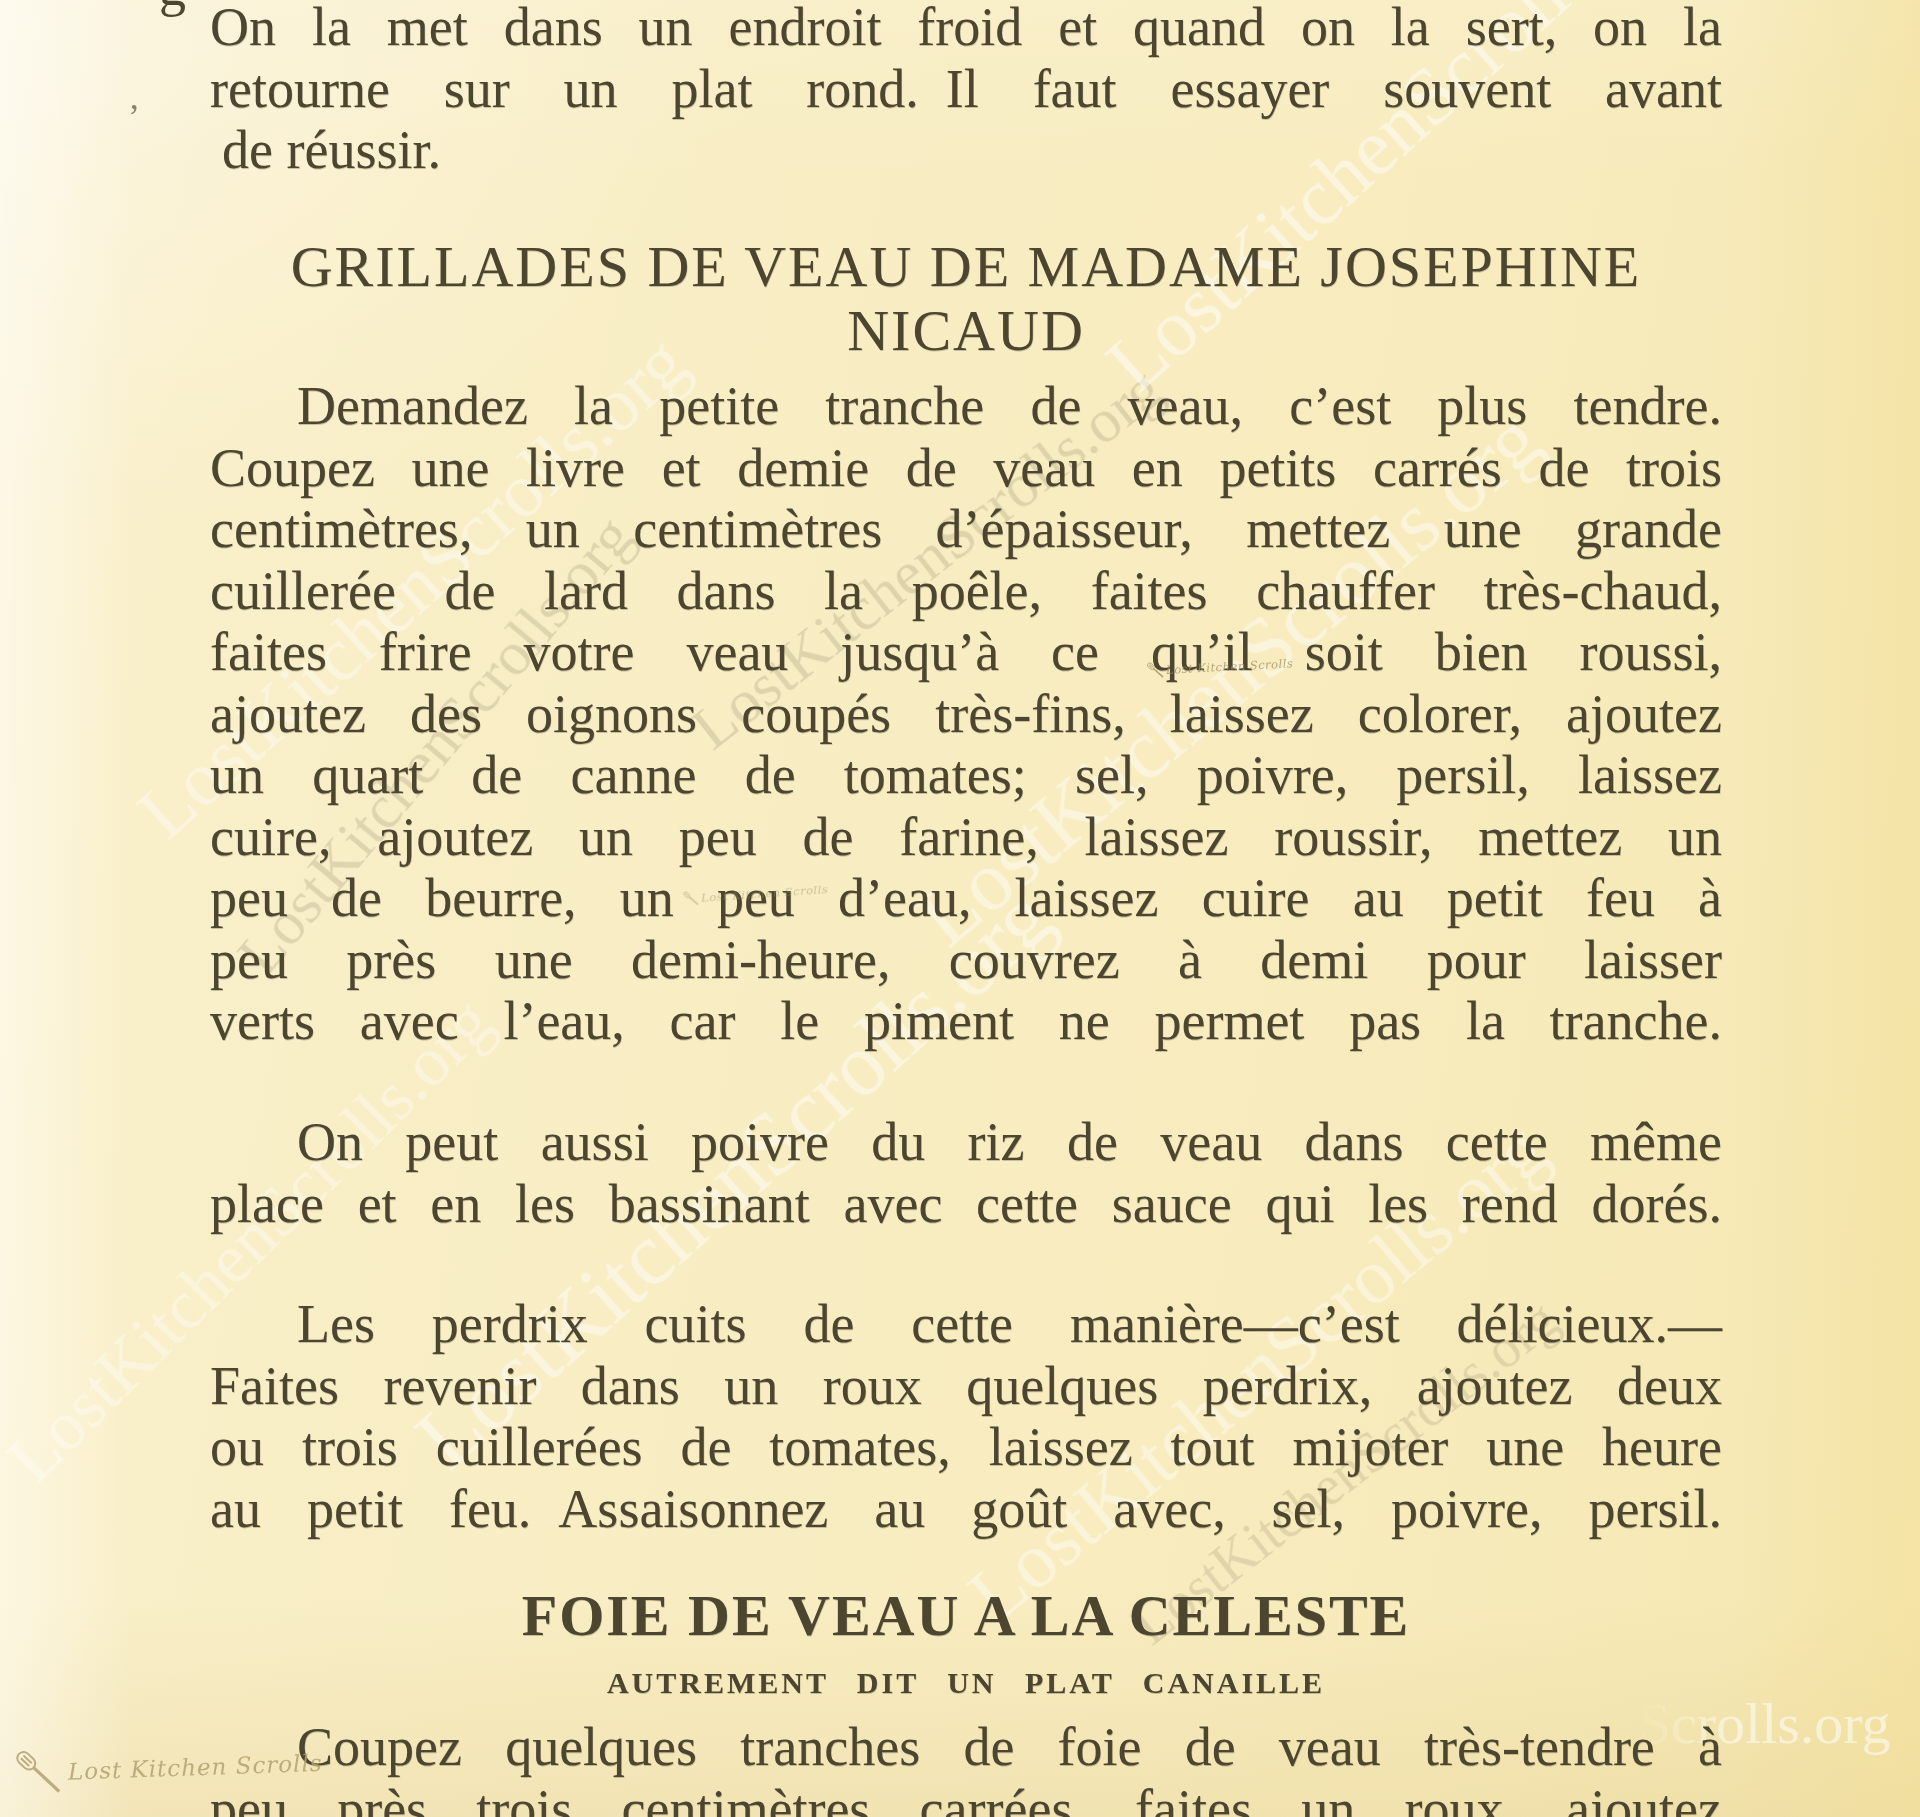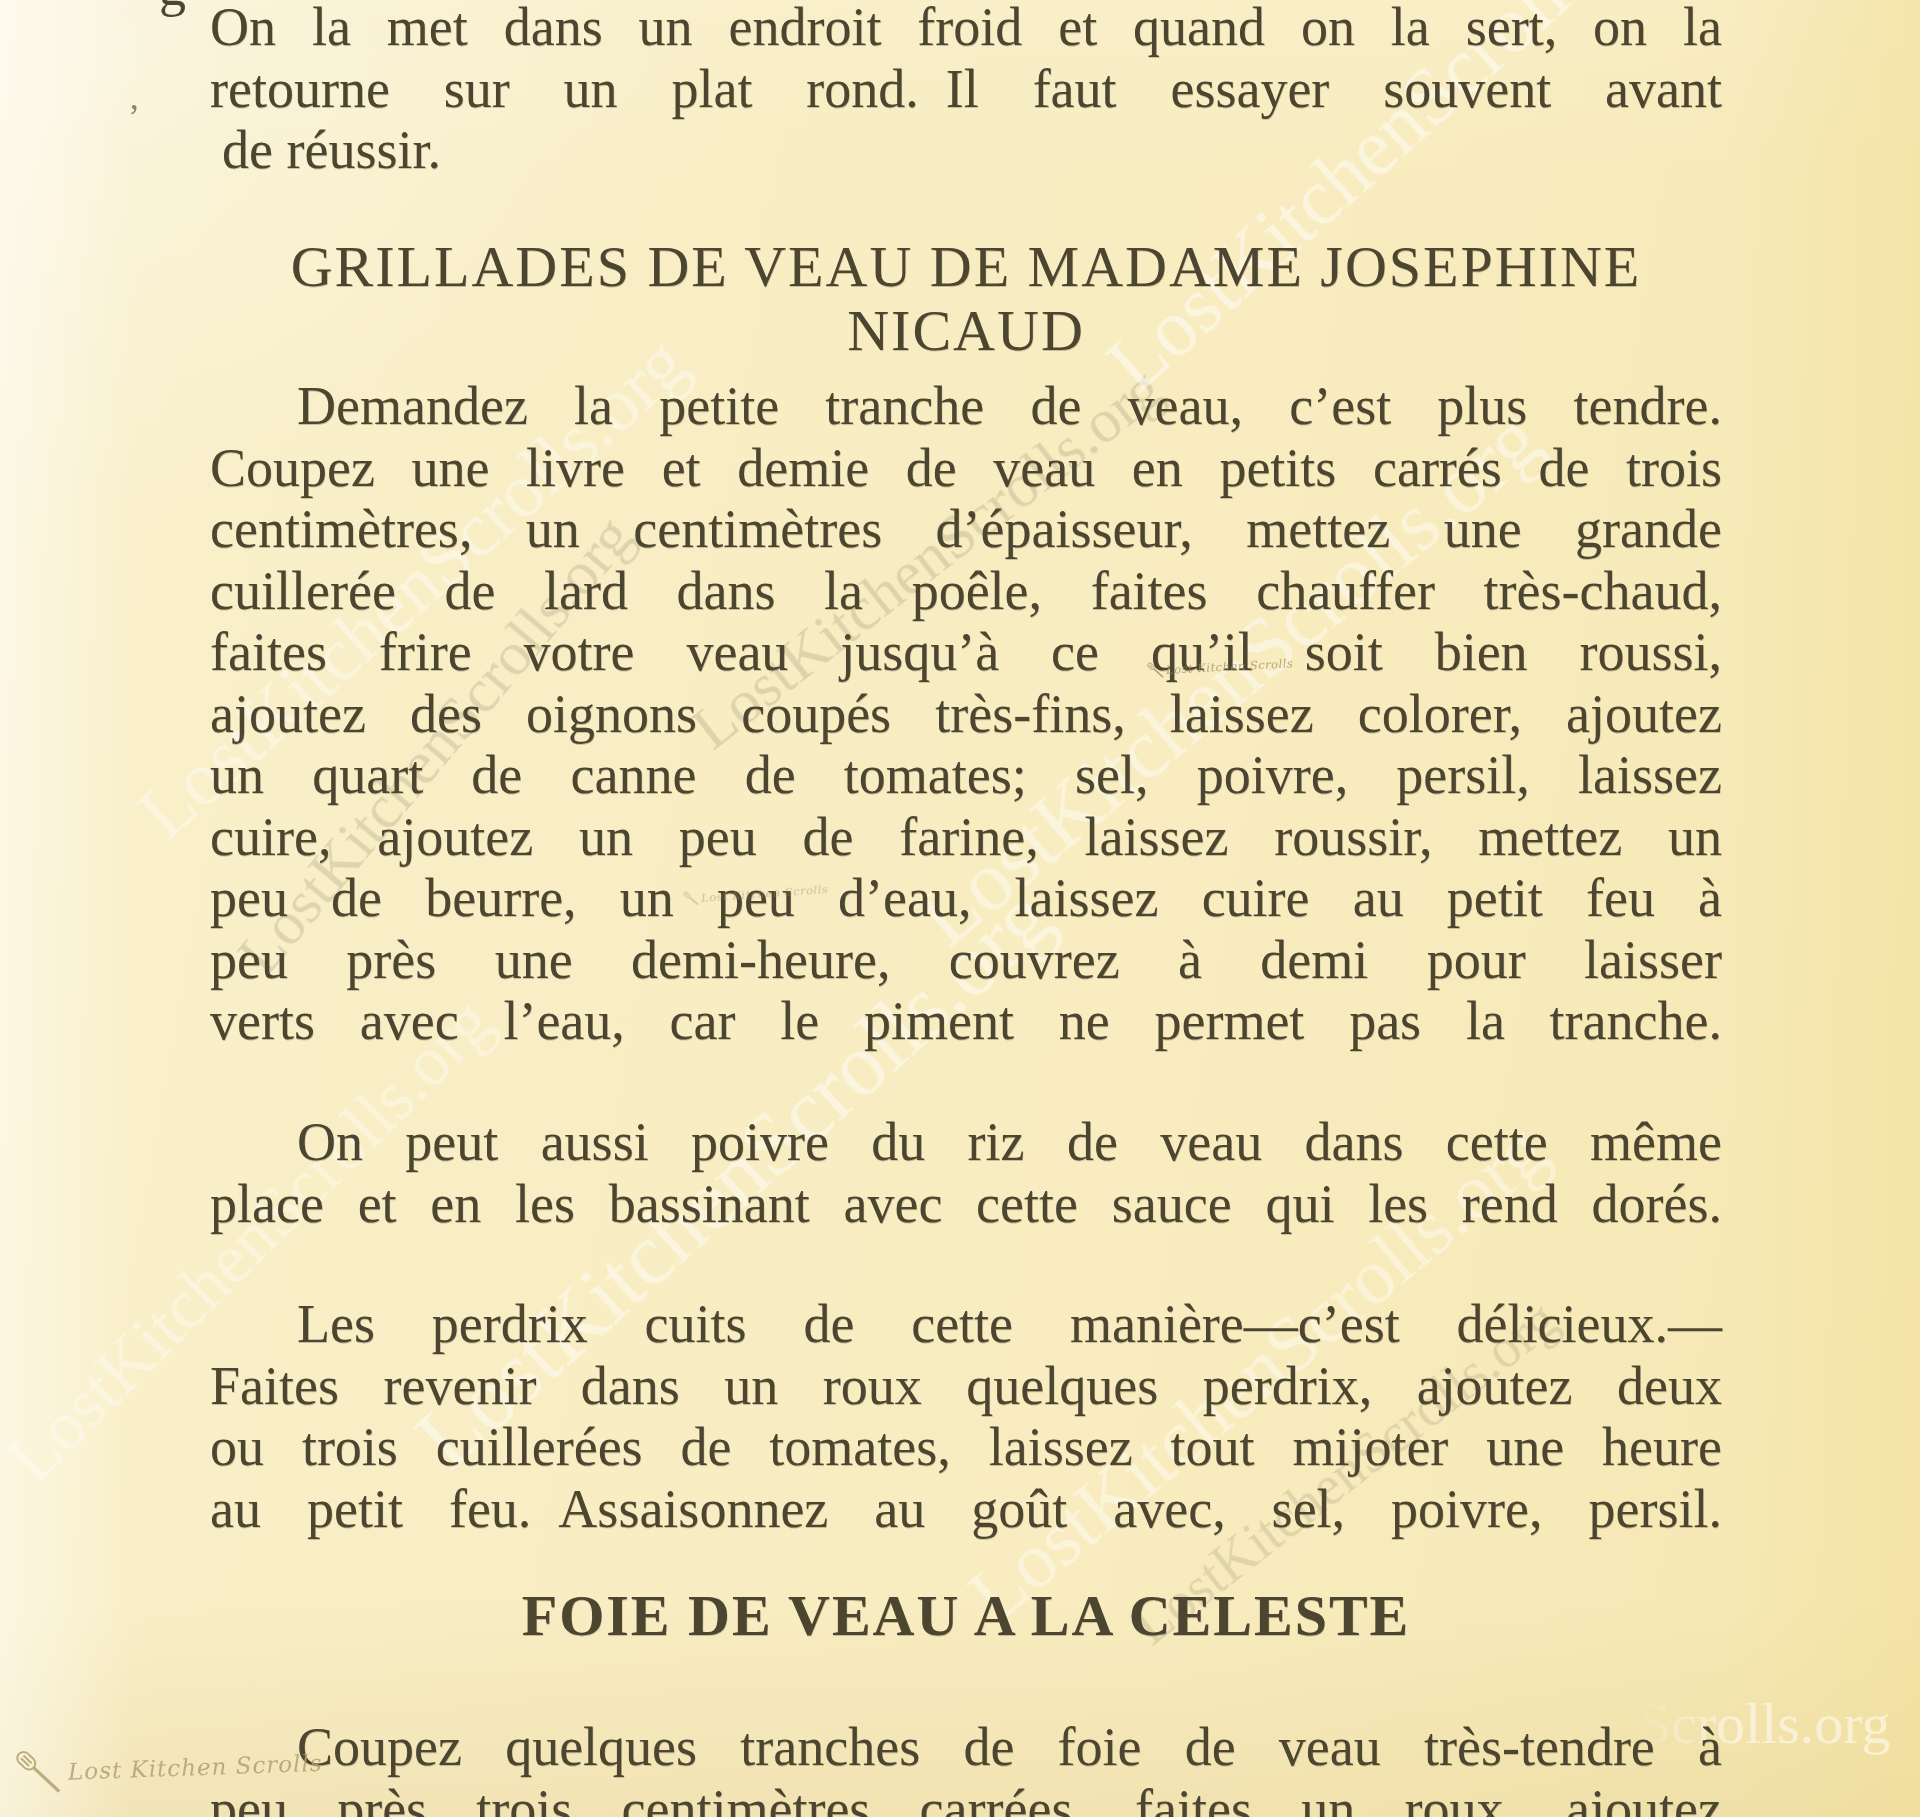--- a/index.html
+++ b/index.html
@@ -161,20 +161,23 @@
       </div>
       <div class="blk blk-4 para">
         <div class="line indent">Les perdrix cuits de cette manière—c’est délicieux.—</div>
         <div class="line">Faites revenir dans un roux quelques perdrix, ajoutez deux</div>
         <div class="line">ou trois cuillerées de tomates, laissez tout mijoter une heure</div>
         <div class="line">au petit feu. Assaisonnez au goût avec, sel, poivre, persil.</div>
       </div>
       <div class="blk blk-5 heading">
         <div class="line">FOIE DE VEAU A LA CELESTE</div>
       </div>
+      <div class="blk blk-6 subheading">
+        <div class="line">AUTREMENT DIT UN PLAT CANAILLE</div>
+      </div>
       <div class="blk blk-7 para">
         <div class="line indent">Coupez quelques tranches de foie de veau très-tendre à</div>
         <div class="line">peu près trois centimètres carrées, faites un roux, ajoutez</div>
       </div>
     </div>
 
   <div class="mini-mark m1">
     <svg width="11" height="22" viewBox="0 0 24 48" fill="none" stroke="currentColor" stroke-width="2">
       <rect x="7" y="2" width="10" height="16" rx="5"></rect>
       <line x1="10.5" y1="5.5" x2="10.5" y2="14.5"></line>

